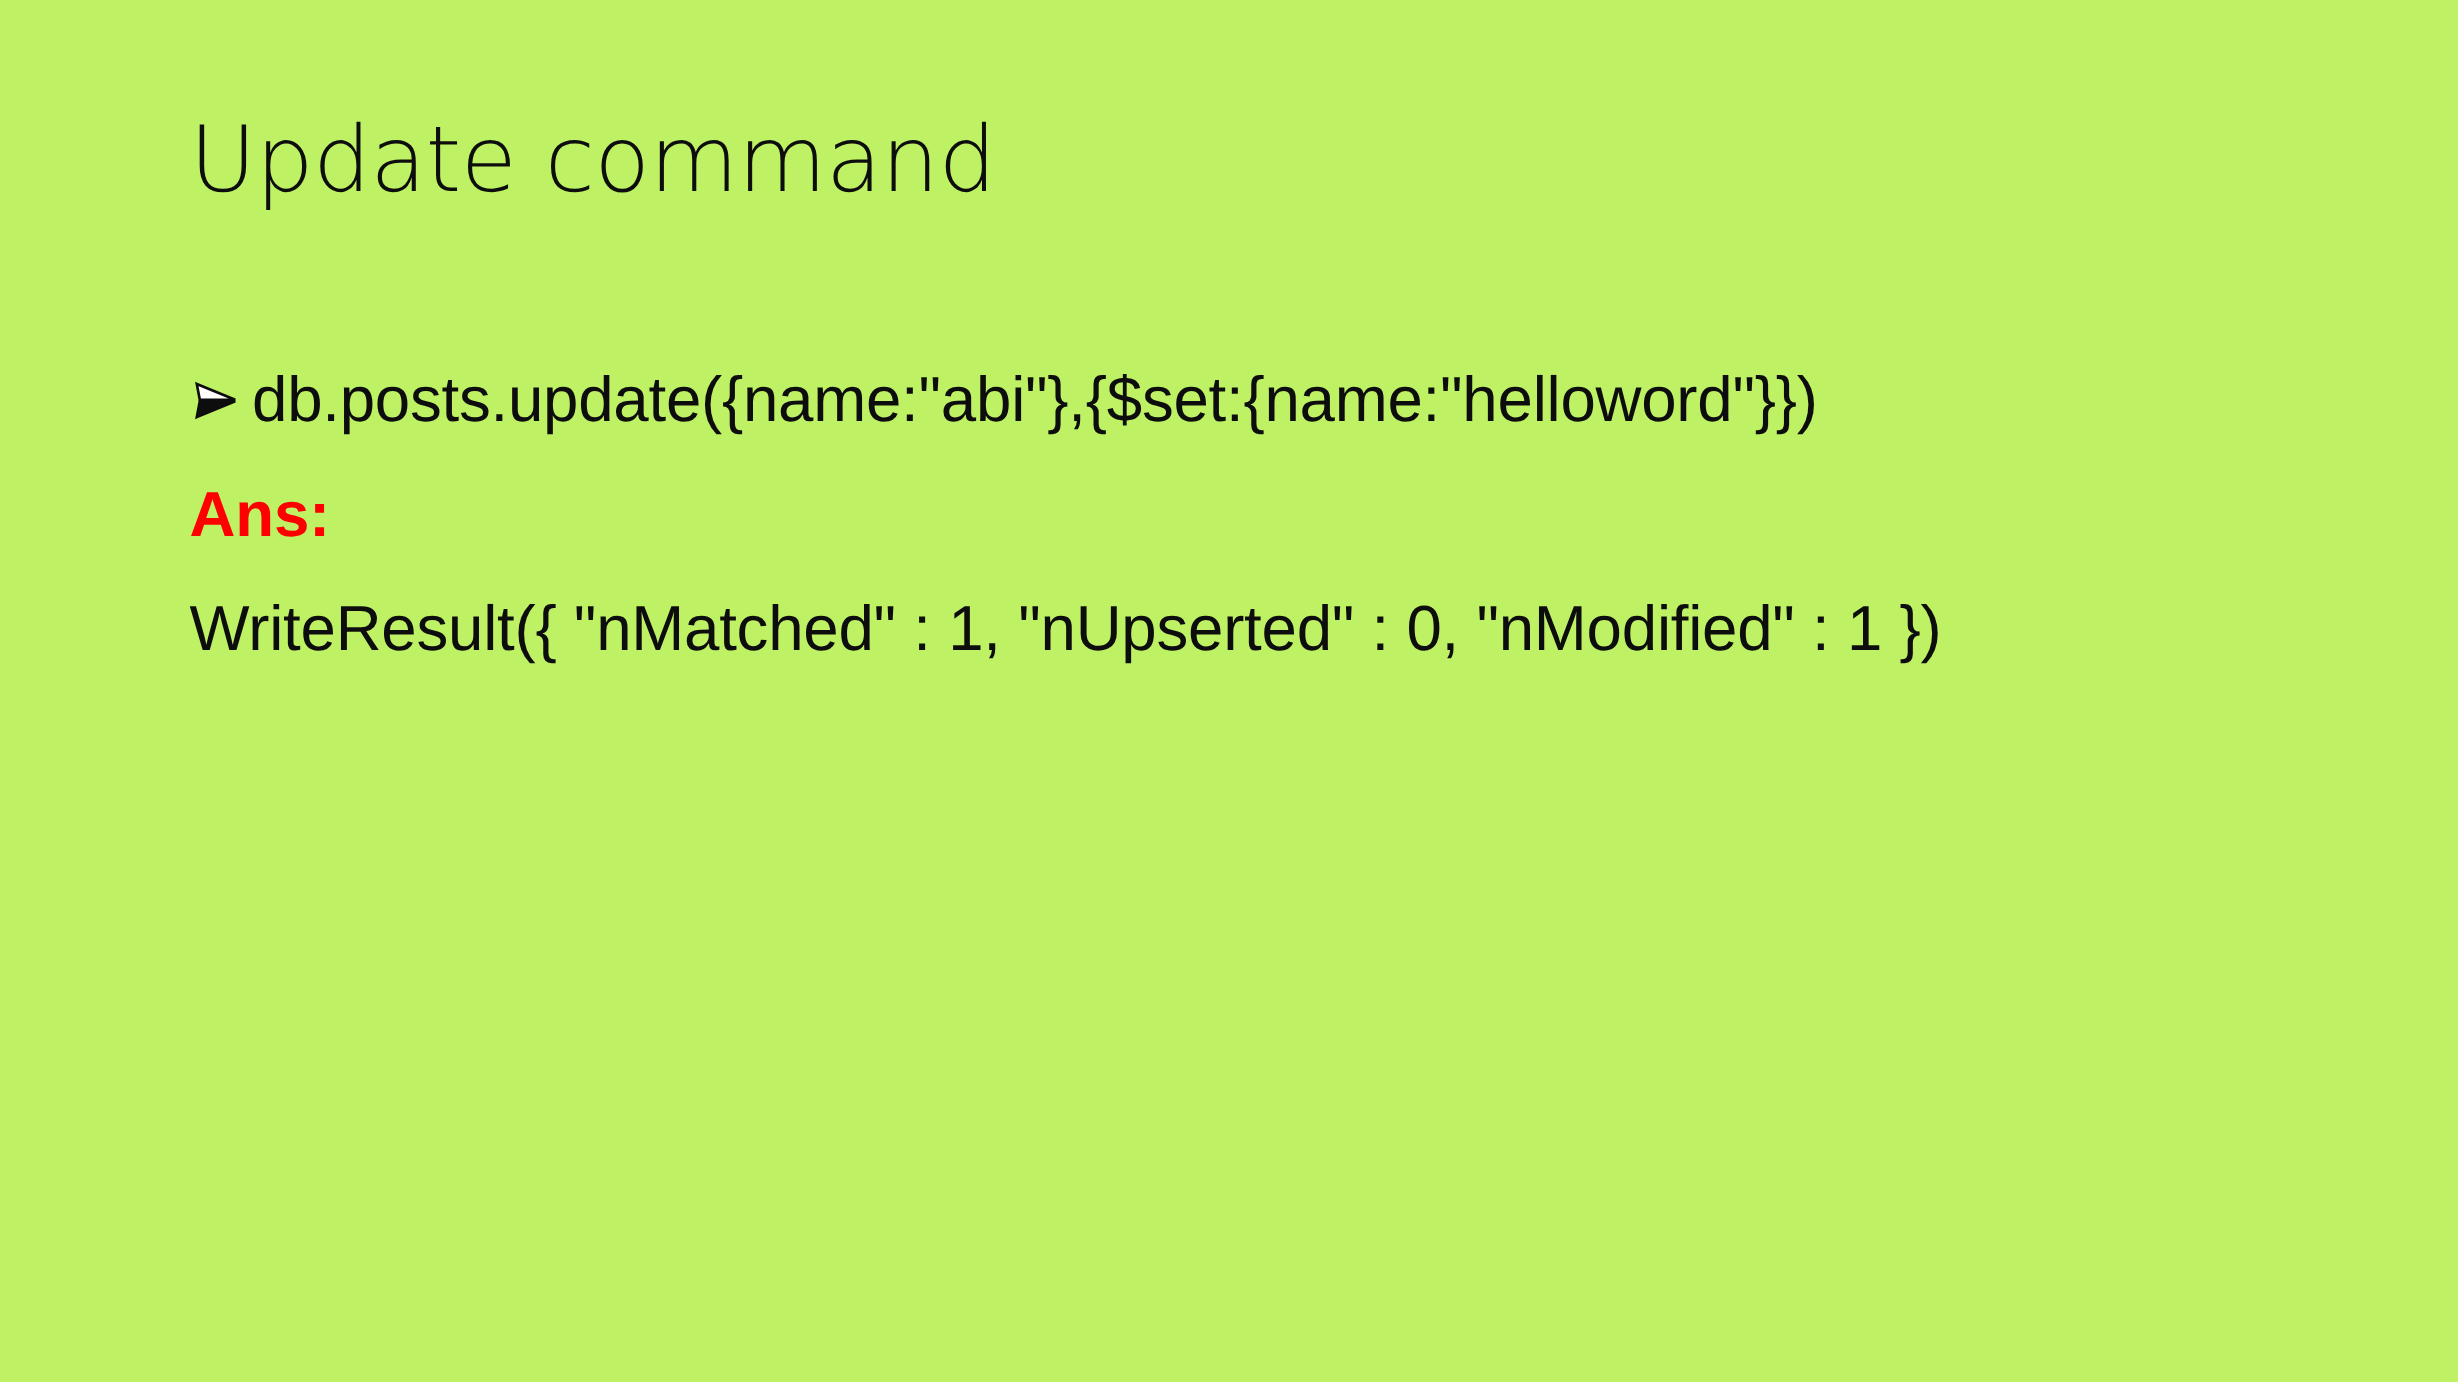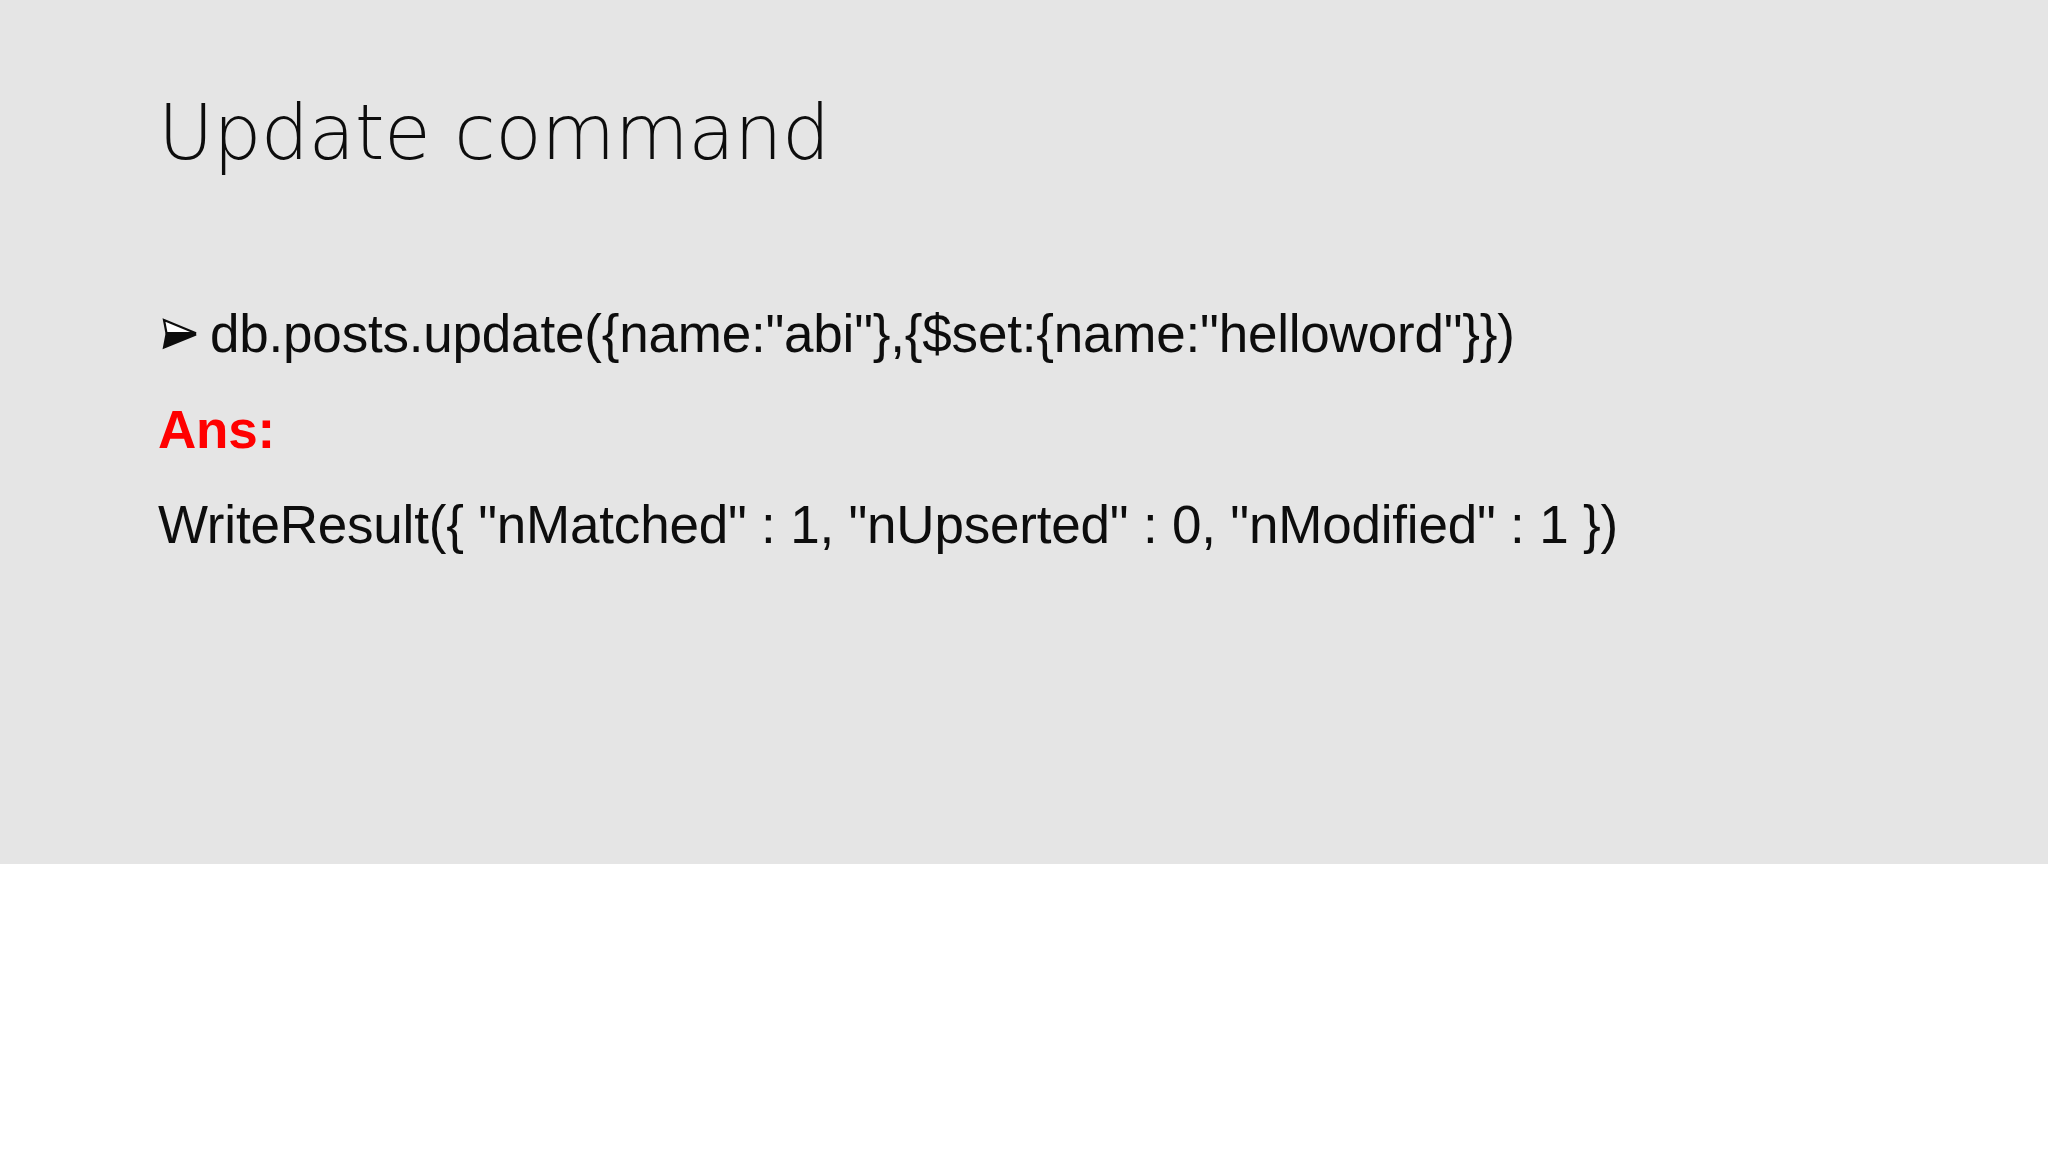--- a/index.html
+++ b/index.html
@@ -10,22 +10,22 @@
     width: 2048px;
     height: 1152px;
     background: #FFFFFF;
     font-family: "Liberation Sans", sans-serif;
     overflow: hidden;
   }
 
   .slide {
     position: relative;
     width: 2048px;
-    height: 864px;
-    background: #e5e5e5;
+    height: 1152px;
+    background: #bef264;
   }
 
   
   .title-block {
     position: absolute;
     left: 158px;
     top: 88px;
     width: 1760px;
   }
   .slide-title {

